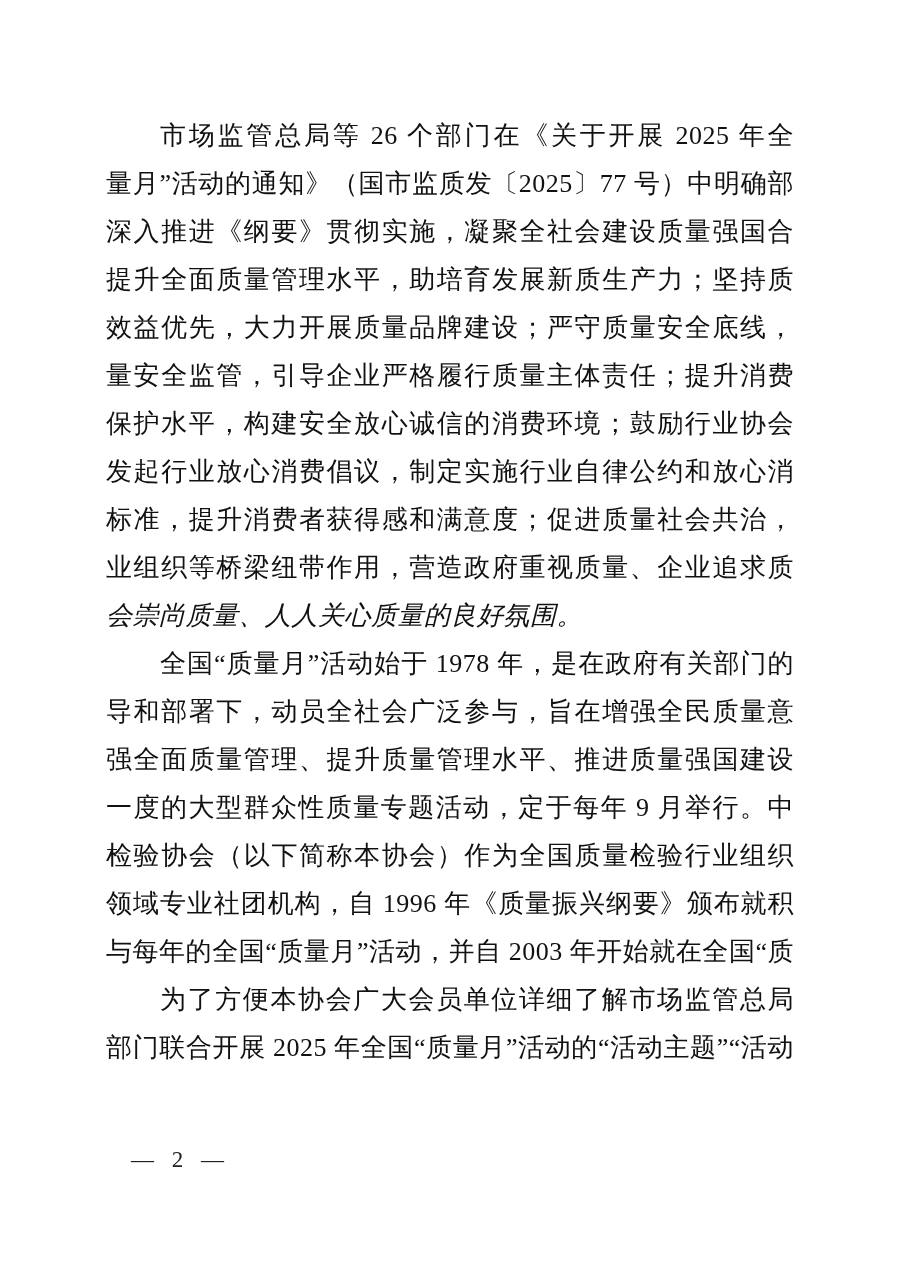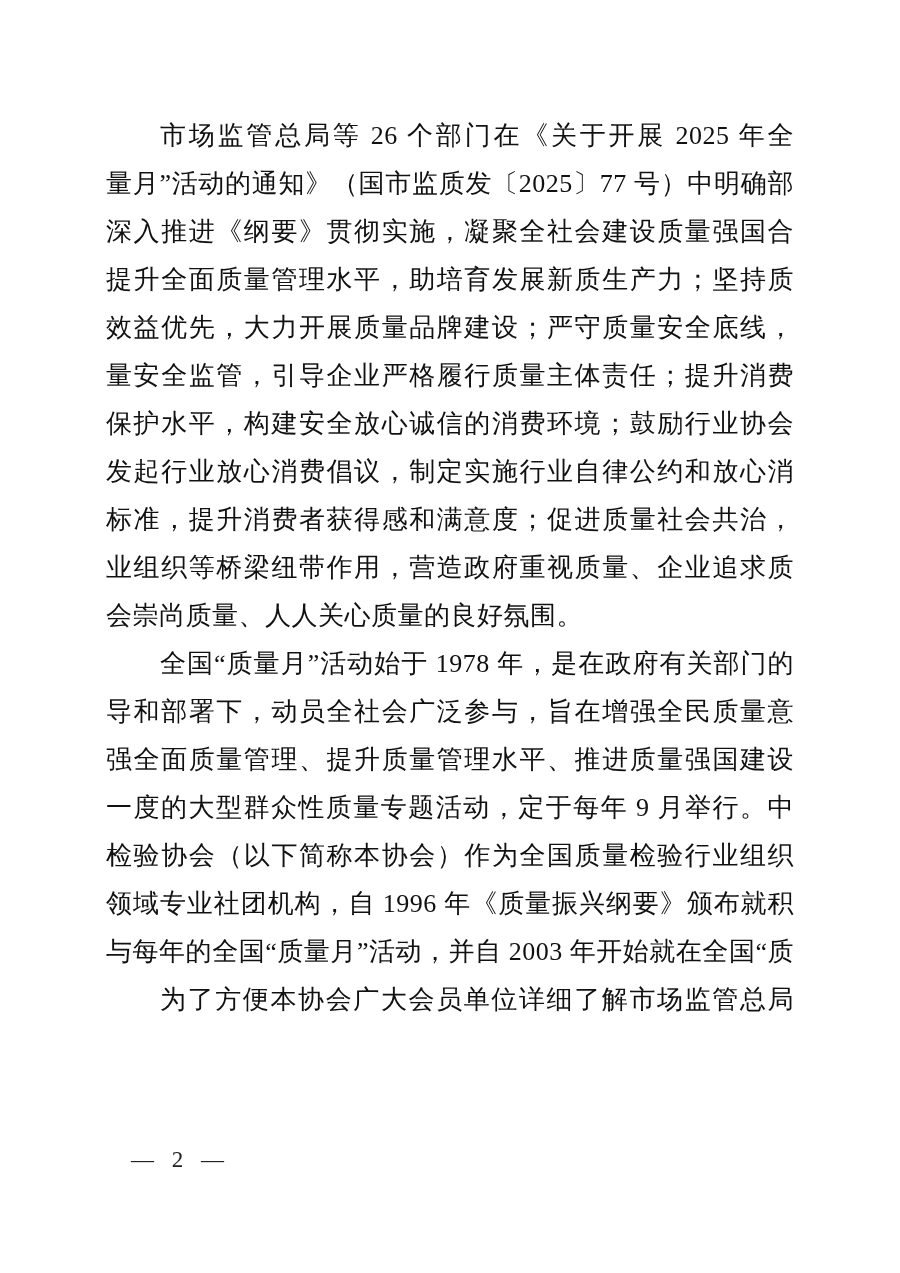--- a/index.html
+++ b/index.html
@@ -32,20 +32,21 @@
     overflow: hidden;
   }
   .line.fill {
     text-align: justify;
     text-align-last: justify;
     -moz-text-align-last: justify;
   }
   .line.end {
     text-align: left;
     text-align-last: left;
+    font-style: italic;
   }
   .line.indent {
     text-indent: 54px;
   }
   .page-number {
     position: absolute;
     left: 131px;
     top: 1143px;
     font-size: 23px;
     line-height: 34px;
@@ -70,15 +71,16 @@
       <div class="line fill">业组织等桥梁纽带作用，营造政府重视质量、企业追求质量、社</div>
       <div class="line end">会崇尚质量、人人关心质量的良好氛围。</div>
       <div class="line indent fill">全国“质量月”活动始于 1978 年，是在政府有关部门的倡</div>
       <div class="line fill">导和部署下，动员全社会广泛参与，旨在增强全民质量意识、加</div>
       <div class="line fill">强全面质量管理、提升质量管理水平、推进质量强国建设的一年</div>
       <div class="line fill">一度的大型群众性质量专题活动，定于每年 9 月举行。中国质量</div>
       <div class="line fill">检验协会（以下简称本协会）作为全国质量检验行业组织和质量</div>
       <div class="line fill">领域专业社团机构，自 1996 年《质量振兴纲要》颁布就积极参</div>
       <div class="line fill">与每年的全国“质量月”活动，并自 2003 年开始就在全国“质量</div>
       <div class="line indent fill">为了方便本协会广大会员单位详细了解市场监管总局等 26 个</div>
+      <div class="line fill">部门联合开展 2025 年全国“质量月”活动的“活动主题”“活动</div>
     </div>
   <div class="page-number">— 2 —</div>
 </div>
 
 </body></html>

